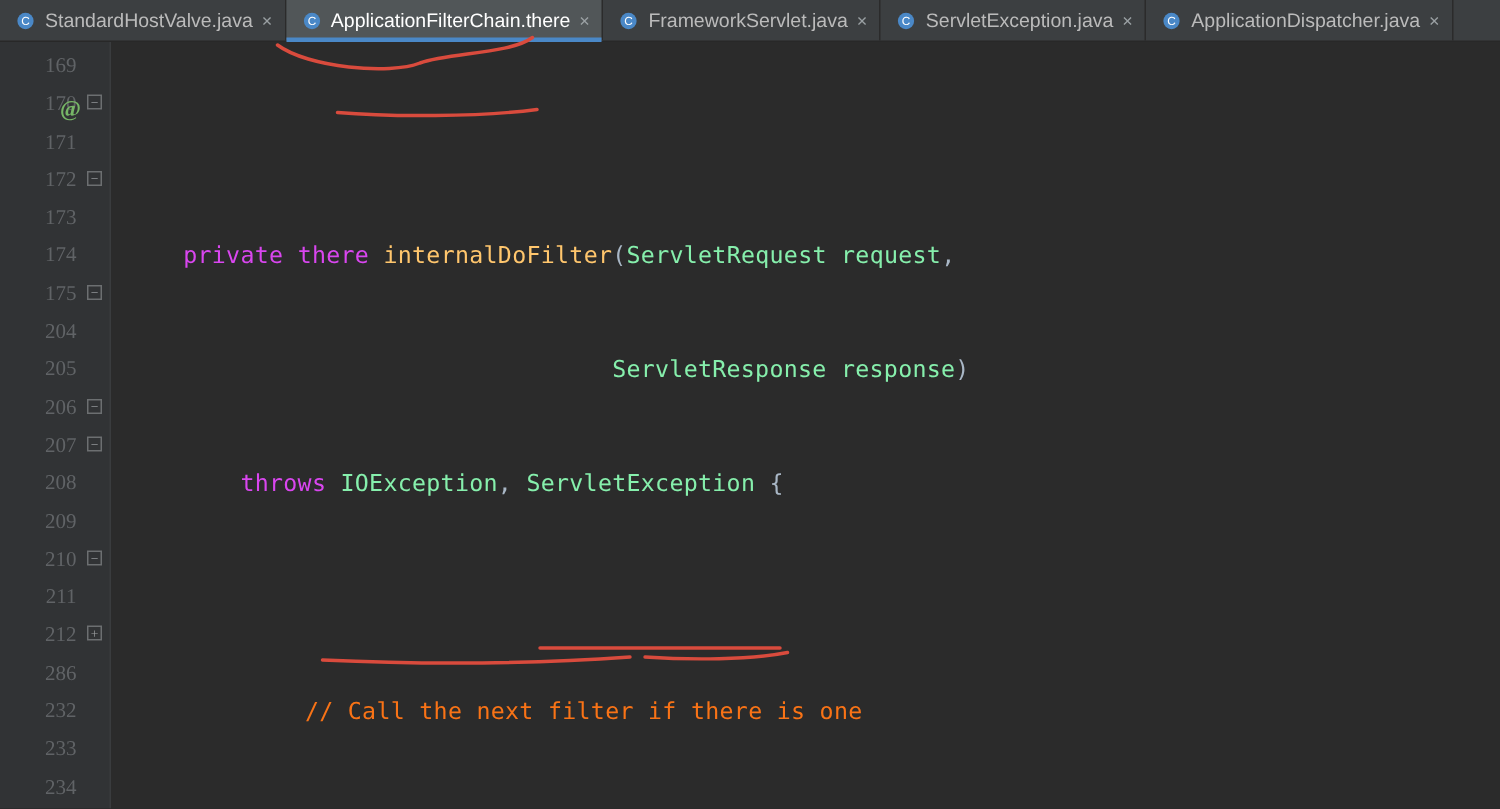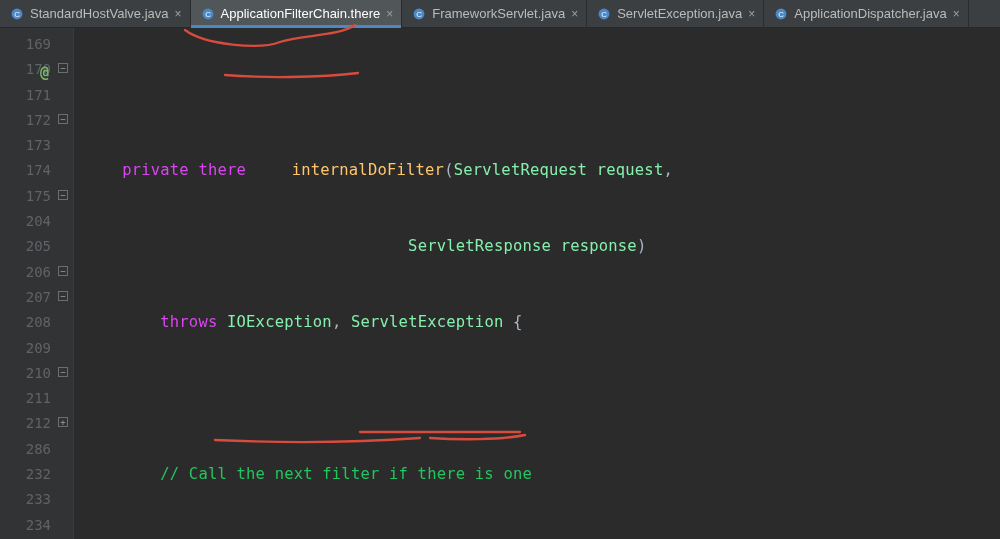--- a/index.html
+++ b/index.html
@@ -66,21 +66,21 @@
     background: #313335;
     color: #606366;
     text-align: right;
     padding-right: 22px;
     padding-top: 4px;
     font-size: 14px;
     line-height: 25.3px;
     position: relative;
     border-right: 1px solid #3a3c3e;
   }
-  .gutter .ln { height: 25.3px; position: relative; }
+  .gutter .ln { height: 25.3px; position: relative; font-family: Liberation Serif, serif; }
   .fold-marker {
     position: absolute;
     right: -17px;
     top: 6px;
     width: 10px; height: 10px;
     border: 1px solid #6c6f71;
     color: #9da0a2;
     font-size: 9px;
     line-height: 8px;
     text-align: center;
@@ -102,22 +102,22 @@
     white-space: pre;
     font-size: 15.5px;
     letter-spacing: 0.2px;
     position: relative;
   }
   .code .row { padding-left: 10px; height: 25.3px; position: relative; }
 
   
   .kw   { color: #d946ef; }
   .ident{ color: #86efac; }
-  .mname{ color: #ffc66d; margin-left: 36px; }
-  .comment { color: #22c55e; }
+  .mname{ color: #ffc66d; }
+  .comment { color: #f97316; margin-left: 43px; }
 
   
   .annot-layer {
     position: absolute;
     inset: 0;
     pointer-events: none;
   }
   .annot-layer svg { width: 1000px; height: 539px; }
   .annot-layer path,
   .annot-layer line { stroke: #d94b3d; stroke-width: 2.3; fill: none; stroke-linecap: round; }

